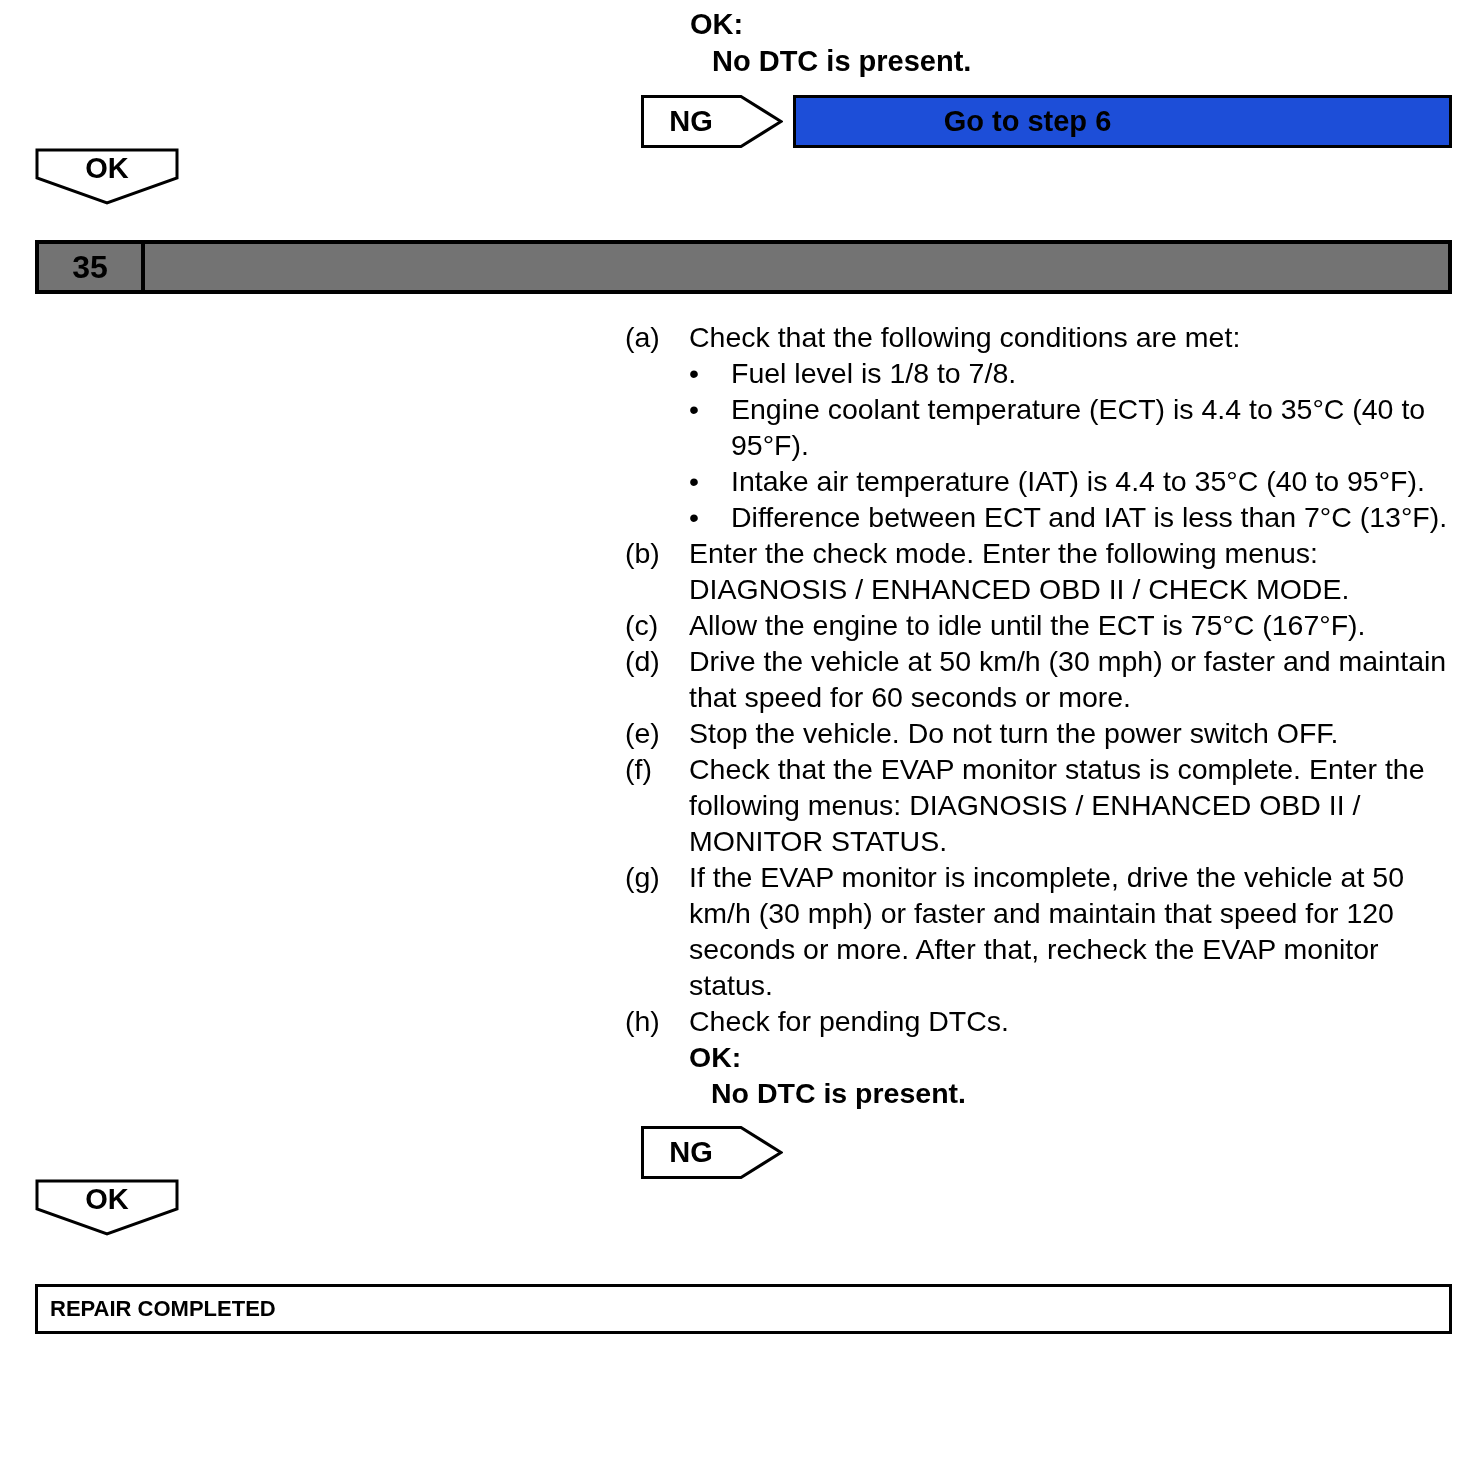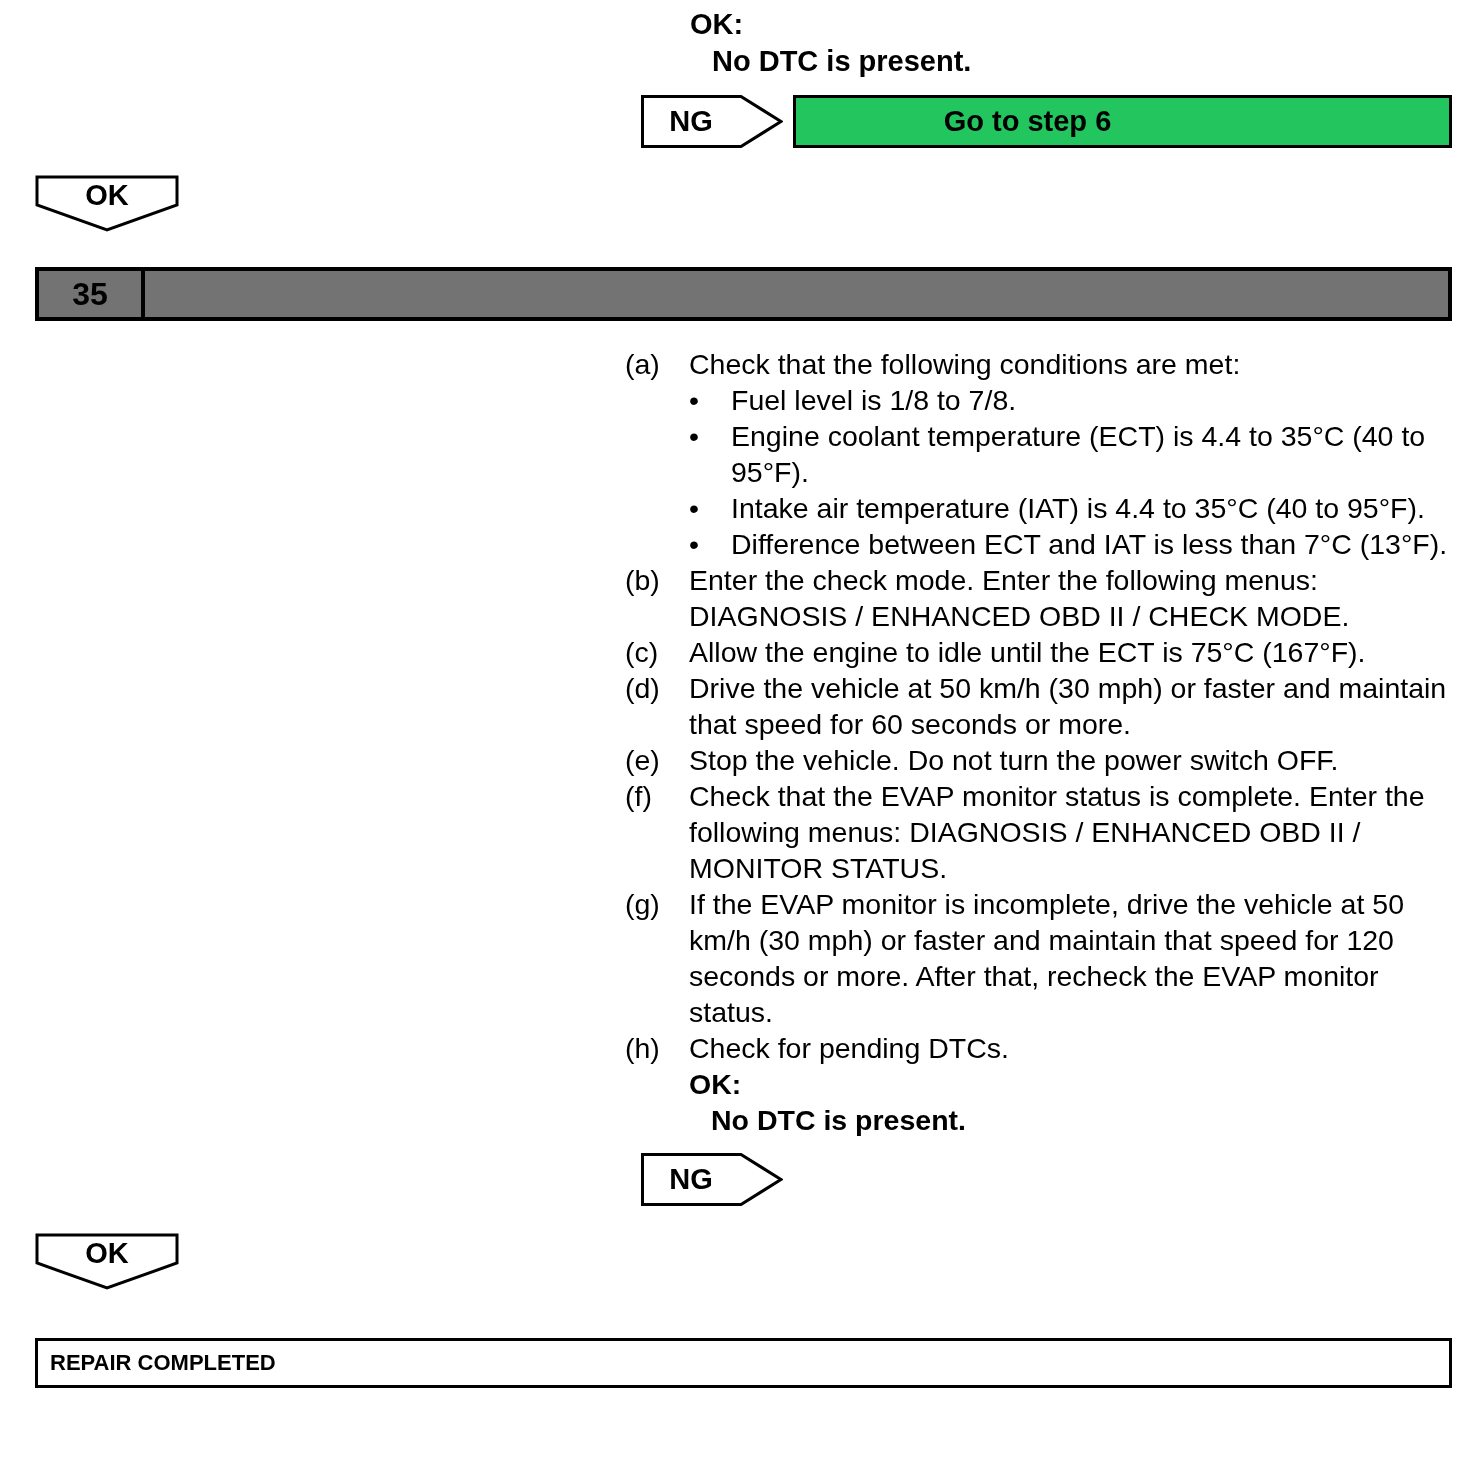--- a/index.html
+++ b/index.html
@@ -20,25 +20,25 @@
   .ng-shape { position: relative; width: 142px; height: 53px; flex: none; }
   .ng-shape svg { position: absolute; inset: 0; display: block; }
   .ng-shape .lbl {
     position: absolute; left: 0; top: 0; width: 100px; height: 100%;
     display: flex; align-items: center; justify-content: center;
     font-weight: bold; font-size: 29px;
   }
   .goto-box {
     flex: 1; margin-left: 10px; border: 3px solid #000;
     display: flex; align-items: center; justify-content: center;
-    padding-right: 190px; font-weight: bold; font-size: 29px; background: #22c55e;
+    padding-right: 190px; font-weight: bold; font-size: 29px; background: #1d4ed8;
   }
 
   
-  .ok-shape { position: relative; width: 144px; height: 57px; margin: 27px 0 0 35px; text-decoration: underline; }
+  .ok-shape { position: relative; width: 144px; height: 57px; margin: 0 0 0 35px; text-decoration: underline; }
   .ok-shape svg { position: absolute; inset: 0; display: block; }
   .ok-shape .lbl {
     position: absolute; left: 0; top: 4px; width: 100%; text-align: center;
     font-weight: bold; font-size: 29px;
   }
 
   
   .step-header { display: flex; margin: 35px 20px 0 35px; height: 54px; border: 4px solid #000; background: #737373; }
   .step-num {
     width: 106px; flex: none; border-right: 4px solid #000;

